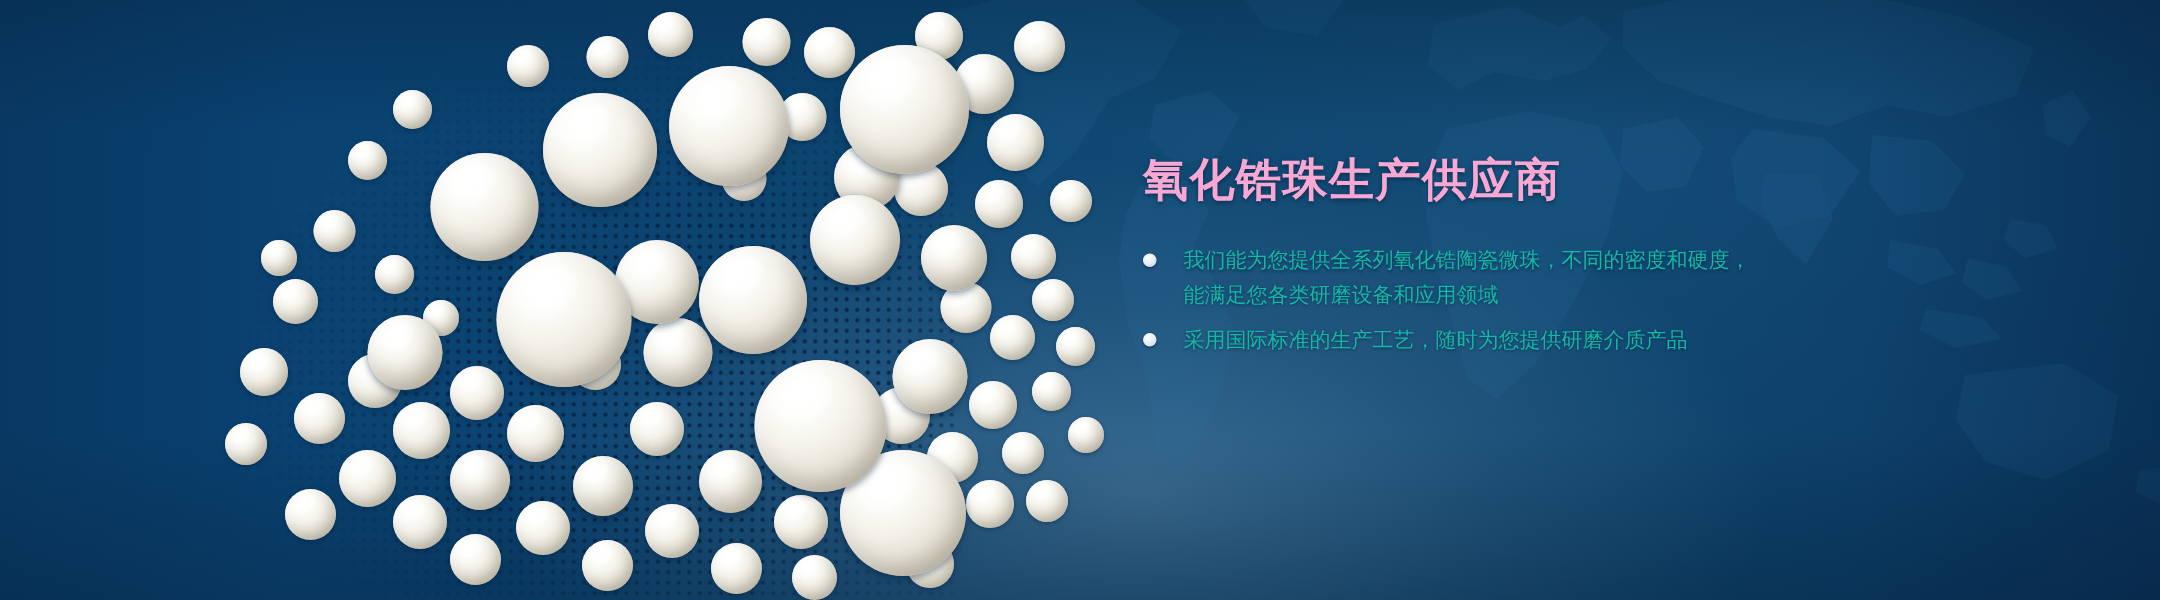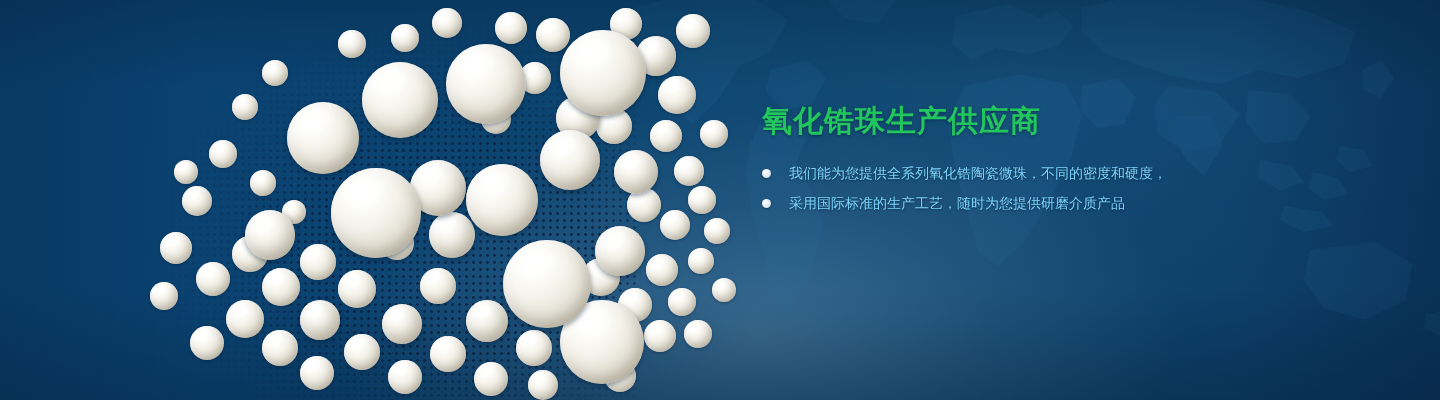--- a/index.html
+++ b/index.html
@@ -113,37 +113,37 @@
     position: absolute;
     left: 762px;
     top: 104px;
     width: 520px;
   }
   .title {
     margin: 0 0 24px 0;
     font-size: 30px;
     line-height: 34px;
     font-weight: 700;
-    color: #22c55e;
+    color: #f9a8d4;
     letter-spacing: 1px;
     text-shadow: 0 1px 3px rgba(3,26,48,0.55);
     white-space: nowrap;
   }
   .bullets {
     list-style: none;
     margin: 0;
     padding: 0;
   }
   .bullet {
     position: relative;
     padding-left: 27px;
     margin-bottom: 7px;
     font-size: 14px;
     line-height: 23px;
-    color: #7dd3fc;
+    color: #14b8a6;
     text-shadow: 0 1px 2px rgba(3,26,48,0.55);
   }
   .bullet:last-child { margin-bottom: 16px; }
   .dot {
     position: absolute;
     left: 0;
     top: 7px;
     width: 9px;
     height: 9px;
     border-radius: 50%;
@@ -273,20 +273,21 @@
     </div>
 
   <div class="bg-vignette"></div>
 
   <div class="copy">
     <h1 class="title">氧化锆珠生产供应商</h1>
     <ul class="bullets" id="bullet-list">
         <li class="bullet">
           <span class="dot"></span>
           <span class="bline">我们能为您提供全系列氧化锆陶瓷微珠，不同的密度和硬度，</span>
+          <span class="bline">能满足您各类研磨设备和应用领域</span>
         </li>
         <li class="bullet">
           <span class="dot"></span>
           <span class="bline">采用国际标准的生产工艺，随时为您提供研磨介质产品</span>
         </li>
       </ul>
   </div>
 
 </div>
 

